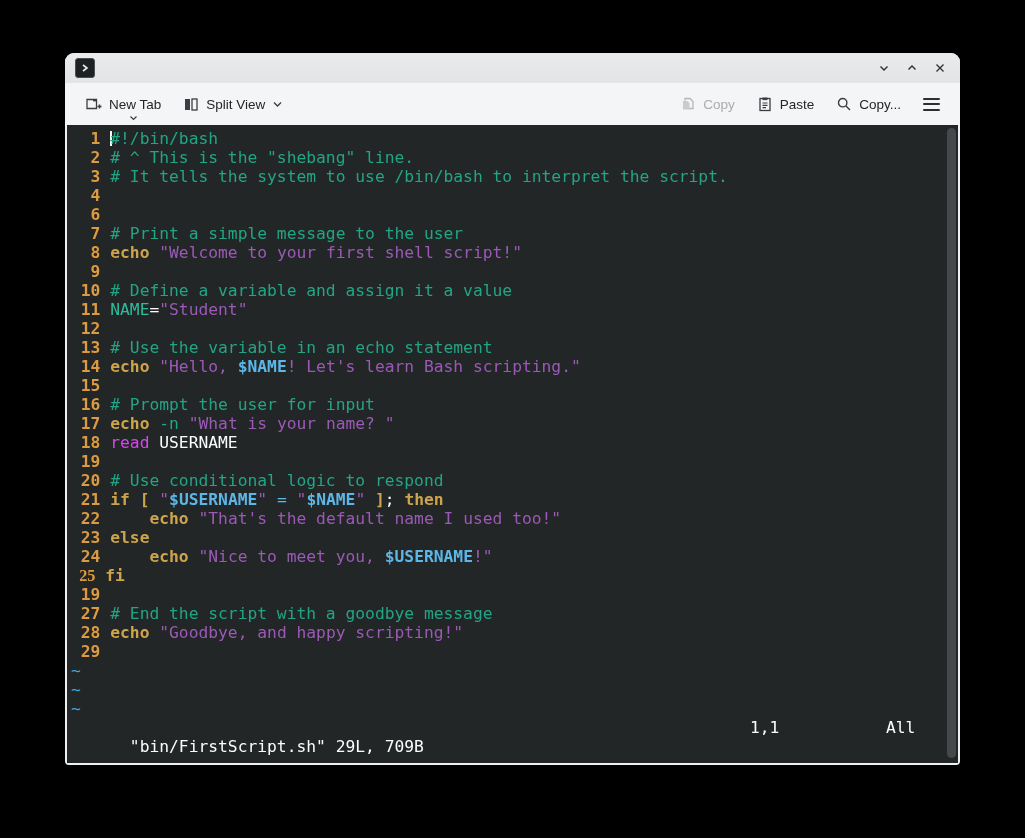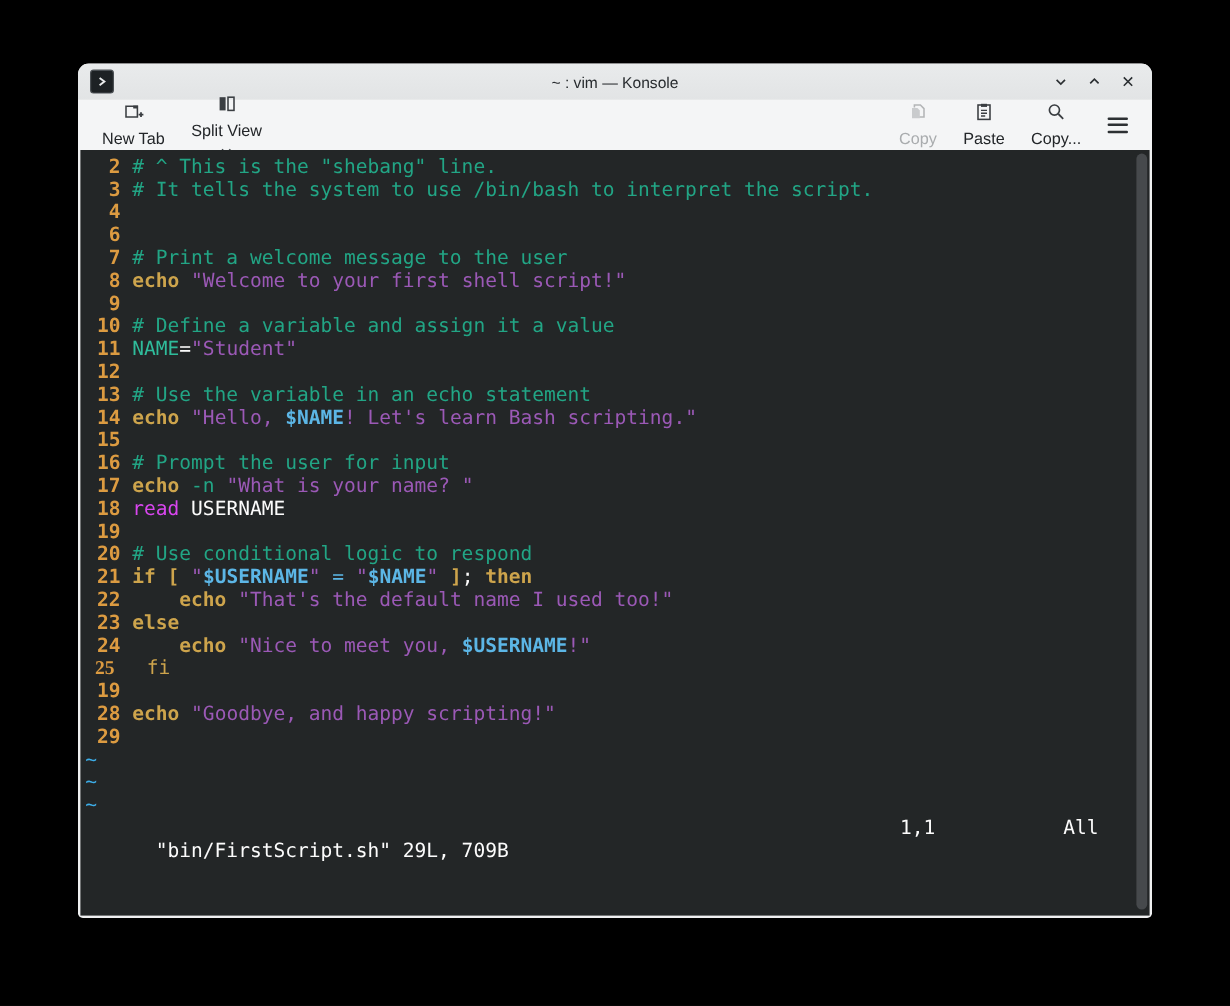--- a/index.html
+++ b/index.html
@@ -18,21 +18,21 @@
   .win-title { position:absolute; left:0; right:0; text-align:center;
                font-size:13px; color:#272b2e; pointer-events:none; }
   .win-controls { margin-left:auto; display:flex; gap:8px; z-index:2; }
   .win-btn { width:20px; height:20px; border:none; background:transparent;
              display:flex; align-items:center; justify-content:center; cursor:default; }
 
   
   .toolbar { height:42px; background:#f4f5f6; display:flex; align-items:center;
              padding:0 12px; gap:6px; }
   .tbtn { display:flex; align-items:center; gap:7px; border:none; background:transparent;
-          font-size:13.5px; color:#232629; padding:6px 8px; position:relative;flex-direction:column; }
+          font-size:13.5px; color:#232629; padding:6px 8px; position:relative; }
   .tbtn.disabled { color:#a9acae; }
   .mini-caret { position:absolute; left:56%; bottom:-3px; }
   .tb-spacer { flex:1; }
   .hamburger { display:flex; flex-direction:column; gap:3.5px; padding:6px 8px;
                background:transparent; border:none; }
   .hamburger i { display:block; width:17px; height:2px; background:#2c3033; border-radius:1px; }
 
   
   .terminal { position:relative; margin:0 2px 2px 2px; height:638px; background:#232627;
               font-family:"DejaVu Sans Mono", monospace; font-size:16.3px; line-height:19px;
@@ -51,21 +51,20 @@
 <body>
 
 <div class="window">
 
   <div class="titlebar">
     <div class="app-icon">
       <svg width="10" height="10" viewBox="0 0 10 10">
         <polyline points="3,2 7,5 3,8" fill="none" stroke="#e8eaeb" stroke-width="1.6"></polyline>
       </svg>
     </div>
-    <span class="win-title">~ : vim — Konsole</span>
     <div class="win-controls">
       <button class="win-btn">
         <svg width="12" height="12" viewBox="0 0 12 12">
           <polyline points="2.5,4.5 6,8 9.5,4.5" fill="none" stroke="#2c3033" stroke-width="1.4"></polyline>
         </svg>
       </button>
       <button class="win-btn">
         <svg width="12" height="12" viewBox="0 0 12 12">
           <polyline points="2.5,7.5 6,4 9.5,7.5" fill="none" stroke="#2c3033" stroke-width="1.4"></polyline>
         </svg>
@@ -127,44 +126,46 @@
     </button>
     <button class="hamburger" aria-label="menu">
       <i></i>
         <i></i>
         <i></i>
     </button>
   </div>
 
   <div class="terminal">
     <div id="code-lines">
+        <div class="t-row"><span class="t-num" style="color: rgb(220, 155, 65);">1</span> <span class="cursor"></span><span style="color: rgb(34, 165, 133);">#!/bin/bash</span></div>
         <div class="t-row"><span class="t-num" style="color: rgb(220, 155, 65);">2</span> <span style="color: rgb(34, 165, 133);"># ^ This is the "shebang" line.</span></div>
         <div class="t-row"><span class="t-num" style="color: rgb(220, 155, 65);">3</span> <span style="color: rgb(34, 165, 133);"># It tells the system to use /bin/bash to interpret the script.</span></div>
         <div class="t-row"><span class="t-num" style="color: rgb(220, 155, 65);">4</span> </div>
         <div class="t-row"><span class="t-num" style="color: rgb(220, 155, 65);">6</span> </div>
-        <div class="t-row"><span class="t-num" style="color: rgb(220, 155, 65);">7</span> <span style="color: rgb(34, 165, 133);"># Print a welcome message to the user</span></div>
+        <div class="t-row"><span class="t-num" style="color: rgb(220, 155, 65);">7</span> <span style="color: rgb(34, 165, 133);"># Print a simple message to the user</span></div>
         <div class="t-row"><span class="t-num" style="color: rgb(220, 155, 65);">8</span> <span style="color: rgb(205, 164, 76); font-weight: bold;">echo</span><span style="color: rgb(252, 252, 252);"> </span><span style="color: rgb(155, 89, 182);">"Welcome to your first shell script!"</span></div>
         <div class="t-row"><span class="t-num" style="color: rgb(220, 155, 65);">9</span> </div>
         <div class="t-row"><span class="t-num" style="color: rgb(220, 155, 65);">10</span> <span style="color: rgb(34, 165, 133);"># Define a variable and assign it a value</span></div>
         <div class="t-row"><span class="t-num" style="color: rgb(220, 155, 65);">11</span> <span style="color: rgb(47, 188, 155); font-weight: normal;">NAME</span><span style="color: rgb(252, 252, 252);">=</span><span style="color: rgb(155, 89, 182);">"Student"</span></div>
         <div class="t-row"><span class="t-num" style="color: rgb(220, 155, 65);">12</span> </div>
         <div class="t-row"><span class="t-num" style="color: rgb(220, 155, 65);">13</span> <span style="color: rgb(34, 165, 133);"># Use the variable in an echo statement</span></div>
         <div class="t-row"><span class="t-num" style="color: rgb(220, 155, 65);">14</span> <span style="color: rgb(205, 164, 76); font-weight: bold;">echo</span><span style="color: rgb(252, 252, 252);"> </span><span style="color: rgb(155, 89, 182);">"Hello, </span><span style="color: rgb(92, 182, 230); font-weight: bold;">$NAME</span><span style="color: rgb(155, 89, 182);">! Let's learn Bash scripting."</span></div>
         <div class="t-row"><span class="t-num" style="color: rgb(220, 155, 65);">15</span> </div>
         <div class="t-row"><span class="t-num" style="color: rgb(220, 155, 65);">16</span> <span style="color: rgb(34, 165, 133);"># Prompt the user for input</span></div>
         <div class="t-row"><span class="t-num" style="color: rgb(220, 155, 65);">17</span> <span style="color: rgb(205, 164, 76); font-weight: bold;">echo</span><span style="color: rgb(252, 252, 252);"> </span><span style="color: rgb(34, 165, 133);">-n</span><span style="color: rgb(252, 252, 252);"> </span><span style="color: rgb(155, 89, 182);">"What is your name? "</span></div>
         <div class="t-row"><span class="t-num" style="color: rgb(220, 155, 65);">18</span> <span style="color: #d946ef; font-weight: normal; text-align: right;">read</span><span style="color: rgb(252, 252, 252);"> </span><span style="color: rgb(252, 252, 252);">USERNAME</span></div>
         <div class="t-row"><span class="t-num" style="color: rgb(220, 155, 65);">19</span> </div>
         <div class="t-row"><span class="t-num" style="color: rgb(220, 155, 65);">20</span> <span style="color: rgb(34, 165, 133);"># Use conditional logic to respond</span></div>
         <div class="t-row"><span class="t-num" style="color: rgb(220, 155, 65);">21</span> <span style="color: rgb(205, 164, 76); font-weight: bold;">if</span><span style="color: rgb(252, 252, 252);"> </span><span style="color: rgb(205, 164, 76); font-weight: bold;">[</span><span style="color: rgb(252, 252, 252);"> </span><span style="color: rgb(155, 89, 182);">"</span><span style="color: rgb(92, 182, 230); font-weight: bold;">$USERNAME</span><span style="color: rgb(155, 89, 182);">"</span><span style="color: rgb(252, 252, 252);"> </span><span style="color: rgb(92, 182, 230);">=</span><span style="color: rgb(252, 252, 252);"> </span><span style="color: rgb(155, 89, 182);">"</span><span style="color: rgb(92, 182, 230); font-weight: bold;">$NAME</span><span style="color: rgb(155, 89, 182);">"</span><span style="color: rgb(252, 252, 252);"> </span><span style="color: rgb(205, 164, 76); font-weight: bold;">]</span><span style="color: rgb(252, 252, 252);">; </span><span style="color: rgb(205, 164, 76); font-weight: bold;">then</span></div>
         <div class="t-row"><span class="t-num" style="color: rgb(220, 155, 65);">22</span> <span style="color: rgb(252, 252, 252);">    </span><span style="color: rgb(205, 164, 76); font-weight: bold;">echo</span><span style="color: rgb(252, 252, 252);"> </span><span style="color: rgb(155, 89, 182);">"That's the default name I used too!"</span></div>
         <div class="t-row"><span class="t-num" style="color: rgb(220, 155, 65);">23</span> <span style="color: rgb(205, 164, 76); font-weight: bold;">else</span></div>
         <div class="t-row"><span class="t-num" style="color: rgb(220, 155, 65);">24</span> <span style="color: rgb(252, 252, 252);">    </span><span style="color: rgb(205, 164, 76); font-weight: bold;">echo</span><span style="color: rgb(252, 252, 252);"> </span><span style="color: rgb(155, 89, 182);">"Nice to meet you, </span><span style="color: rgb(92, 182, 230); font-weight: bold;">$USERNAME</span><span style="color: rgb(155, 89, 182);">!"</span></div>
-        <div class="t-row"><span class="t-num" style="color: rgb(220, 155, 65); font-family: Liberation Serif, serif;">25</span> <span style="color: rgb(205, 164, 76); font-weight: normal; margin-left: 17px;">fi</span></div>
+        <div class="t-row"><span class="t-num" style="color: rgb(220, 155, 65); font-family: Liberation Serif, serif;">25</span> <span style="color: rgb(205, 164, 76); font-weight: bold;">fi</span></div>
         <div class="t-row"><span class="t-num" style="color: rgb(220, 155, 65);">19</span> </div>
+        <div class="t-row"><span class="t-num" style="color: rgb(220, 155, 65);">27</span> <span style="color: rgb(34, 165, 133);"># End the script with a goodbye message</span></div>
         <div class="t-row"><span class="t-num" style="color: rgb(220, 155, 65);">28</span> <span style="color: rgb(205, 164, 76); font-weight: bold;">echo</span><span style="color: rgb(252, 252, 252);"> </span><span style="color: rgb(155, 89, 182);">"Goodbye, and happy scripting!"</span></div>
         <div class="t-row"><span class="t-num" style="color: rgb(220, 155, 65);">29</span> </div>
       </div>
     <div id="tilde-lines">
         <div class="t-row" style="color: rgb(61, 174, 233);">~</div>
         <div class="t-row" style="color: rgb(61, 174, 233);">~</div>
         <div class="t-row" style="color: rgb(61, 174, 233);">~</div>
       </div>
     <div class="t-status">
       <span>"bin/FirstScript.sh" 29L, 709B</span>

